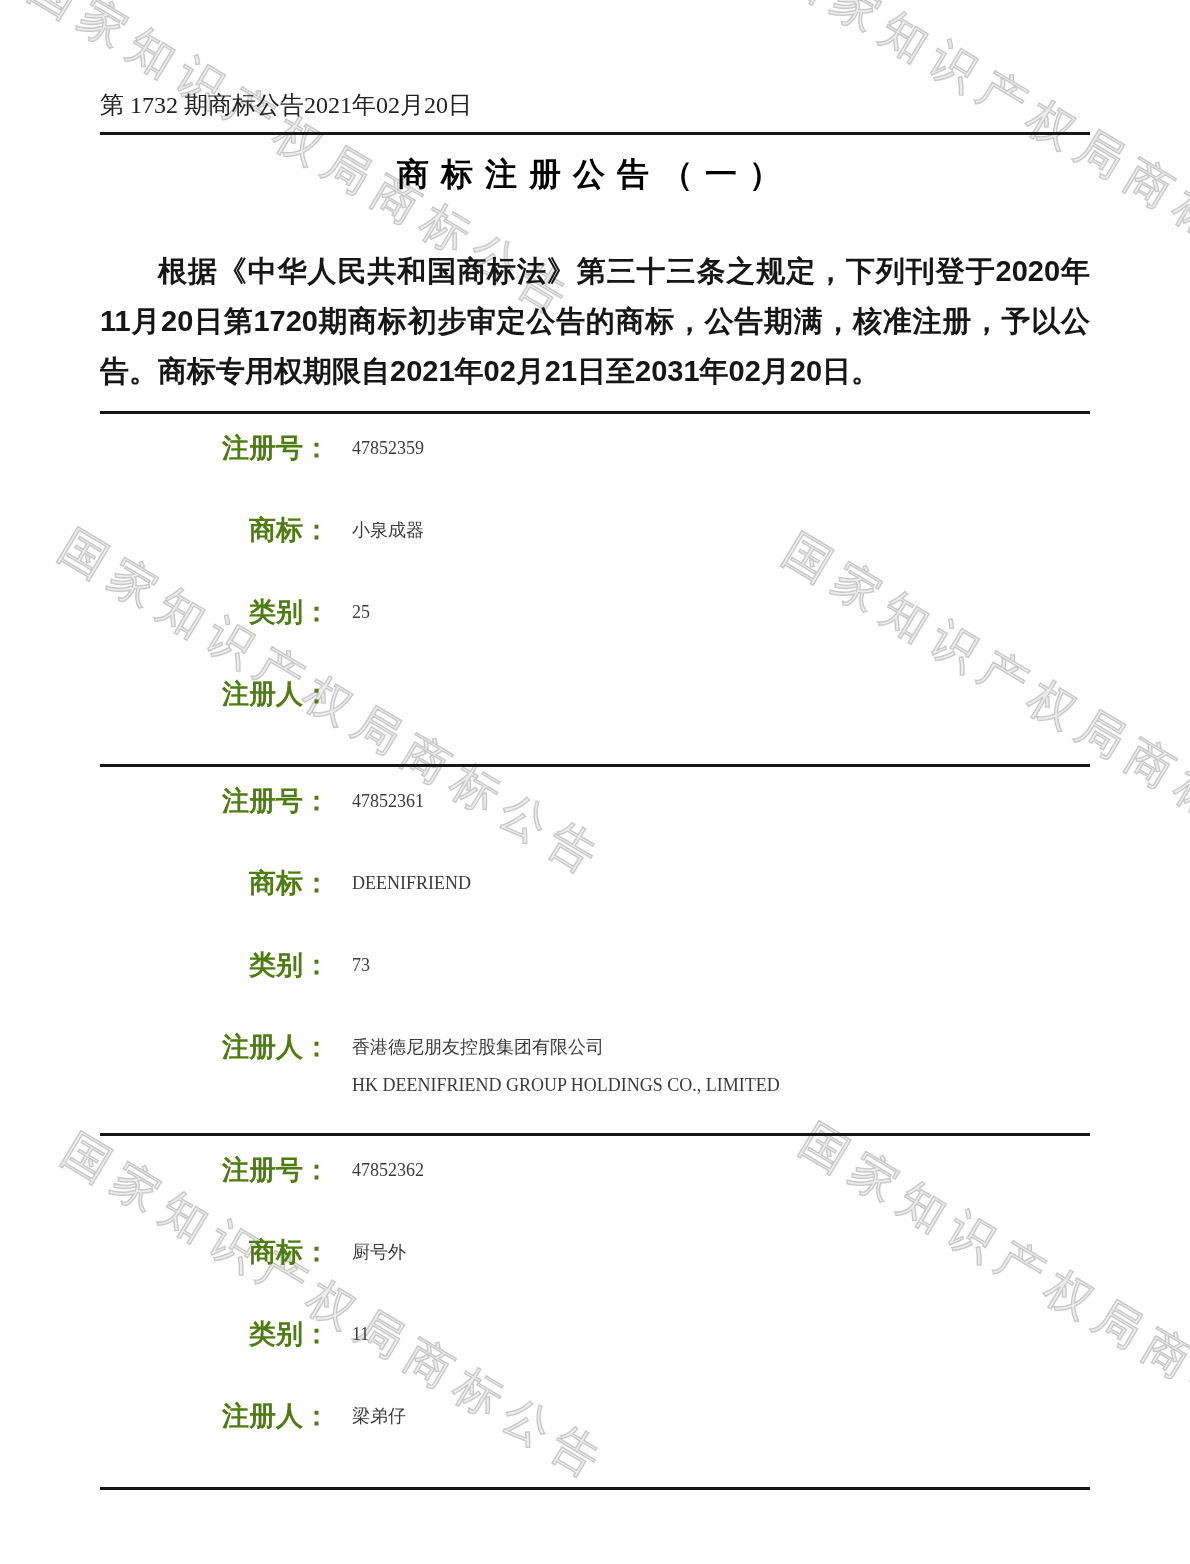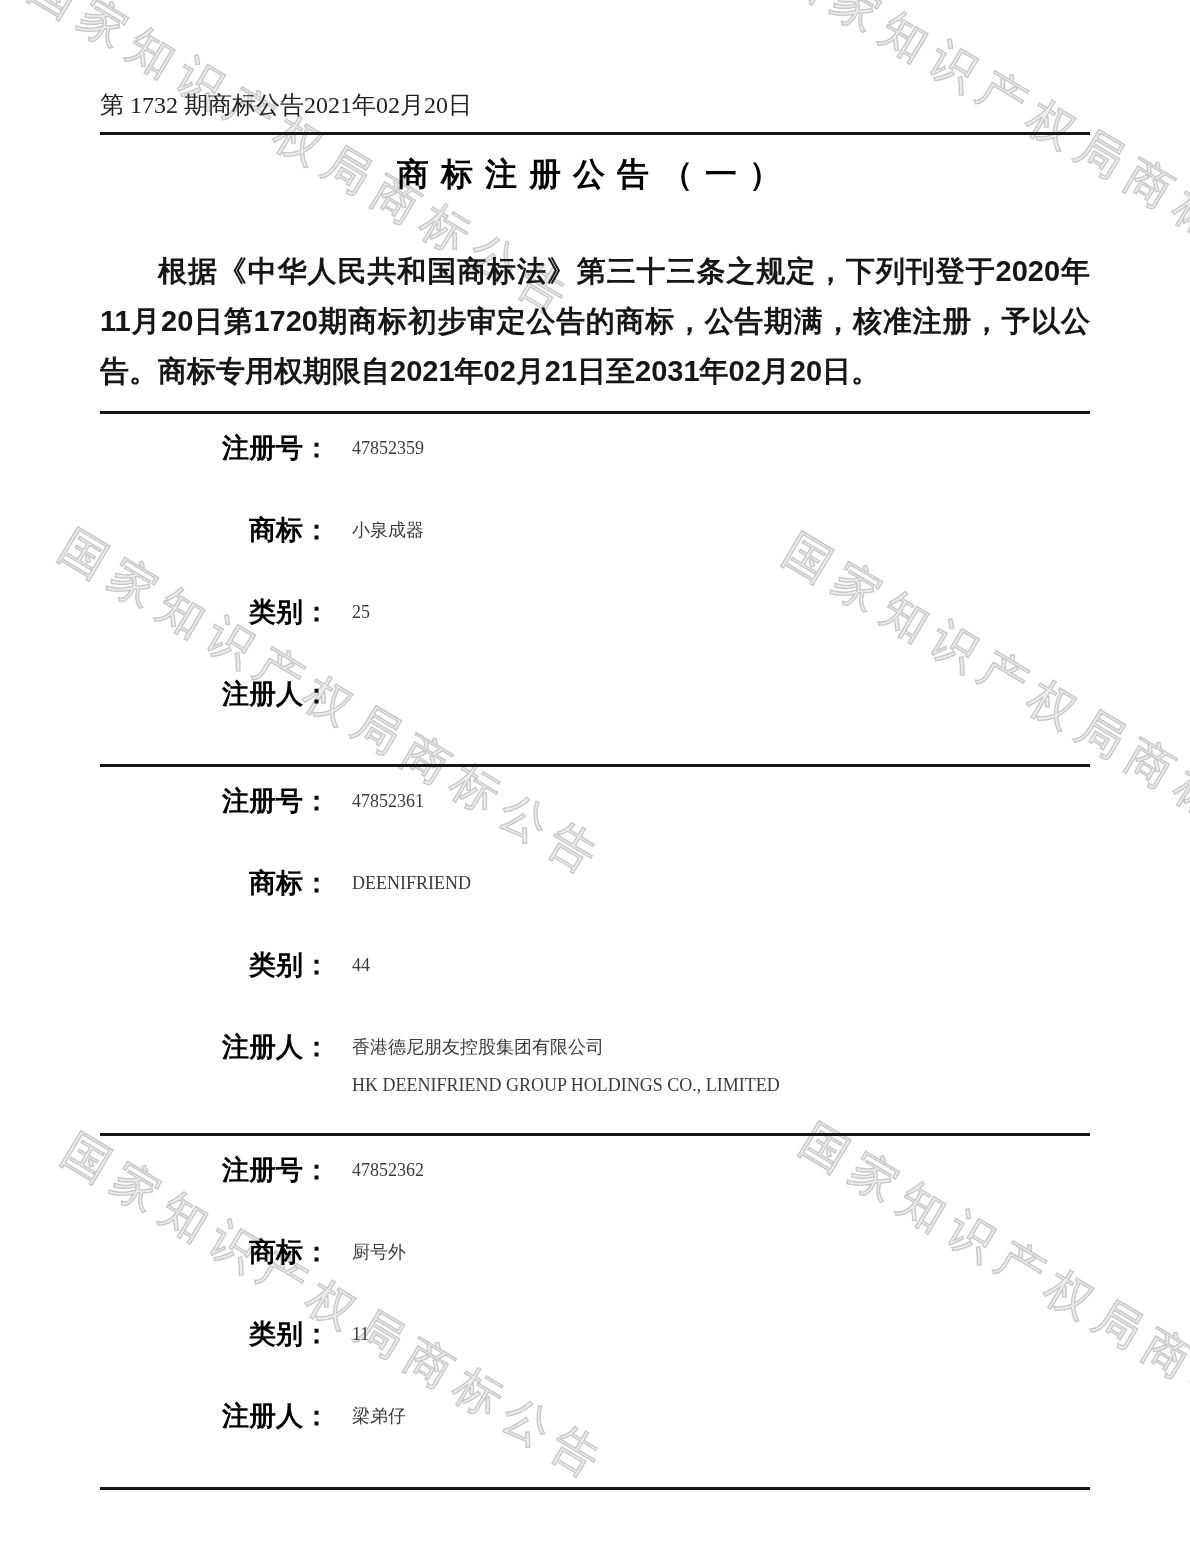--- a/index.html
+++ b/index.html
@@ -94,21 +94,21 @@
     margin: 46px 100px 0 100px;
     line-height: 36px;
   }
   .row-first { margin-top: 16px; }
   .lbl {
     flex: 0 0 230px;
     text-align: right;
     font-family: "Liberation Sans", "DejaVu Sans", sans-serif;
     font-weight: bold;
     font-size: 27px;
-    color: #000000;
+    color: #4d7c0f;
   }
   .val {
     margin-left: 22px;
     font-size: 18px;
     color: #3b3b3b;
   }
   .val-sub {
     line-height: 40px;
     text-align: right;
   }
@@ -167,21 +167,21 @@
       <div class="row row-first">
         <span class="lbl">注册号：</span>
         <span class="val">47852361</span>
       </div>
       <div class="row">
         <span class="lbl">商标：</span>
         <span class="val">DEENIFRIEND</span>
       </div>
       <div class="row">
         <span class="lbl">类别：</span>
-        <span class="val">44</span>
+        <span class="val">73</span>
       </div>
       <div class="row">
         <span class="lbl">注册人：</span>
         <span class="val">
           <span>香港德尼朋友控股集团有限公司</span>
           <div class="val-sub">HK DEENIFRIEND GROUP HOLDINGS CO., LIMITED</div>
         </span>
       </div>
     </section>
 

